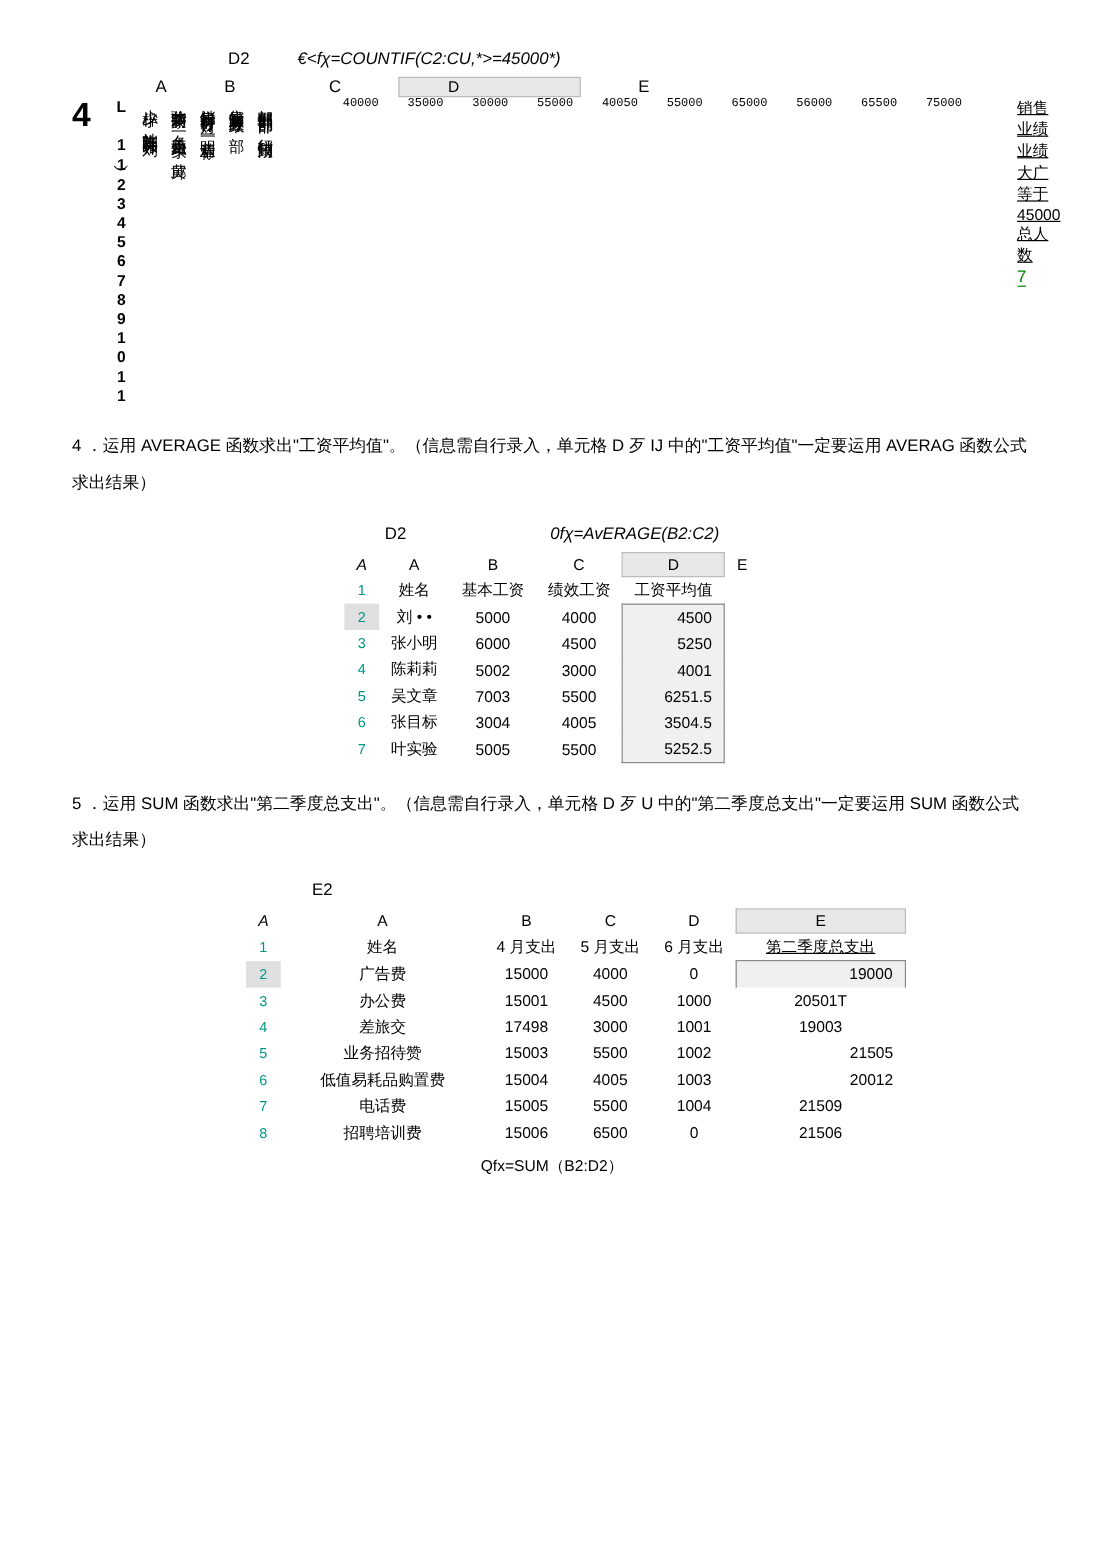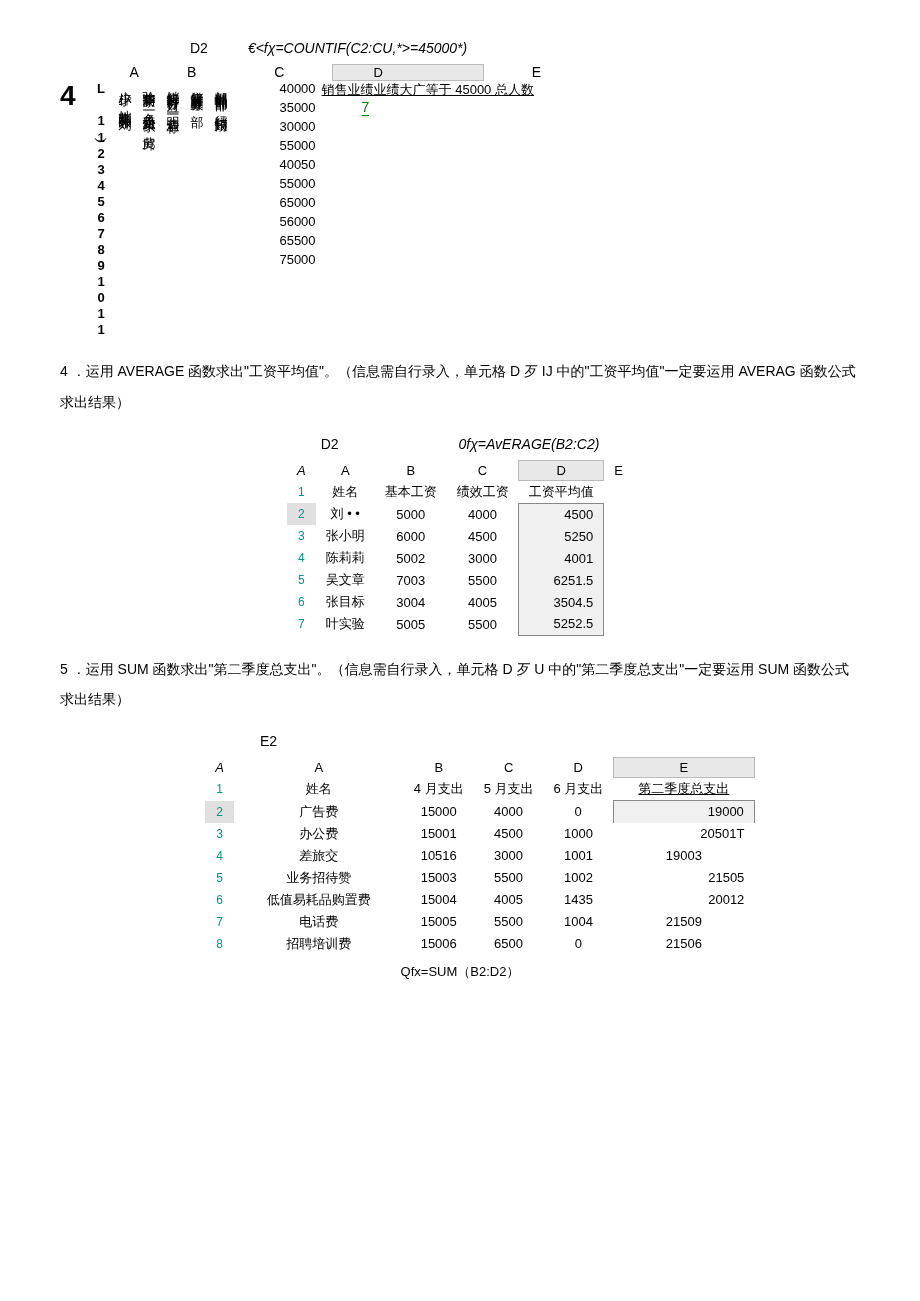--- a/index.html
+++ b/index.html
@@ -53,28 +53,30 @@
   }
   .vtext {
     writing-mode: vertical-rl;
     text-orientation: upright;
     font-size: 13px;
     letter-spacing: 1px;
   }
   .vtext.bold { font-weight: bold; }
   .t1-c-col {
     display: flex;
-    flex-direction: column;
-    font-size: 13px;
+    flex-direction: row;
+    font-size: 10px;
     gap: 4px;
     margin-left: 30px;
+    font-family: Liberation Mono, monospace;
   }
   .t1-c-col div { text-align: right; width: 50px; }
   .t1-d-head {
     font-size: 13px;
+    margin-left: 40px;
   }
   .t1-dval {
     color: #008000;
     border-bottom: 1px solid #008000;
     text-align: right;
     display: inline-block;
     margin-left: 40px;
   }
   .shade-d {
     background: #e8e8e8;
@@ -278,44 +280,44 @@
     <td class="num">4000</td>
     <td class="num">0</td>
     <td class="shaded-col first">19000</td>
   </tr>
   <tr>
     <td class="rownum">3</td>
     <td class="lft">办公费</td>
     <td class="num">15001</td>
     <td class="num">4500</td>
     <td class="num">1000</td>
-    <td style="text-align:right">20501T</td>
+    <td style="">20501T</td>
   </tr>
   <tr>
     <td class="rownum">4</td>
     <td class="lft">差旅交</td>
-    <td class="num">10516</td>
+    <td class="num">17498</td>
     <td class="num">3000</td>
     <td class="num">1001</td>
     <td style="text-align:center">19003</td>
   </tr>
   <tr>
     <td class="rownum">5</td>
     <td class="lft">业务招待赞</td>
     <td class="num">15003</td>
     <td class="num">5500</td>
     <td class="num">1002</td>
     <td style="text-align:right">21505</td>
   </tr>
   <tr>
     <td class="rownum">6</td>
     <td class="lft">低值易耗品购置费</td>
     <td class="num">15004</td>
     <td class="num">4005</td>
-    <td class="num">1435</td>
+    <td class="num">1003</td>
     <td style="text-align:right">20012</td>
   </tr>
   <tr>
     <td class="rownum">7</td>
     <td class="lft">电话费</td>
     <td class="num">15005</td>
     <td class="num">5500</td>
     <td class="num">1004</td>
     <td style="text-align:center">21509</td>
   </tr>

